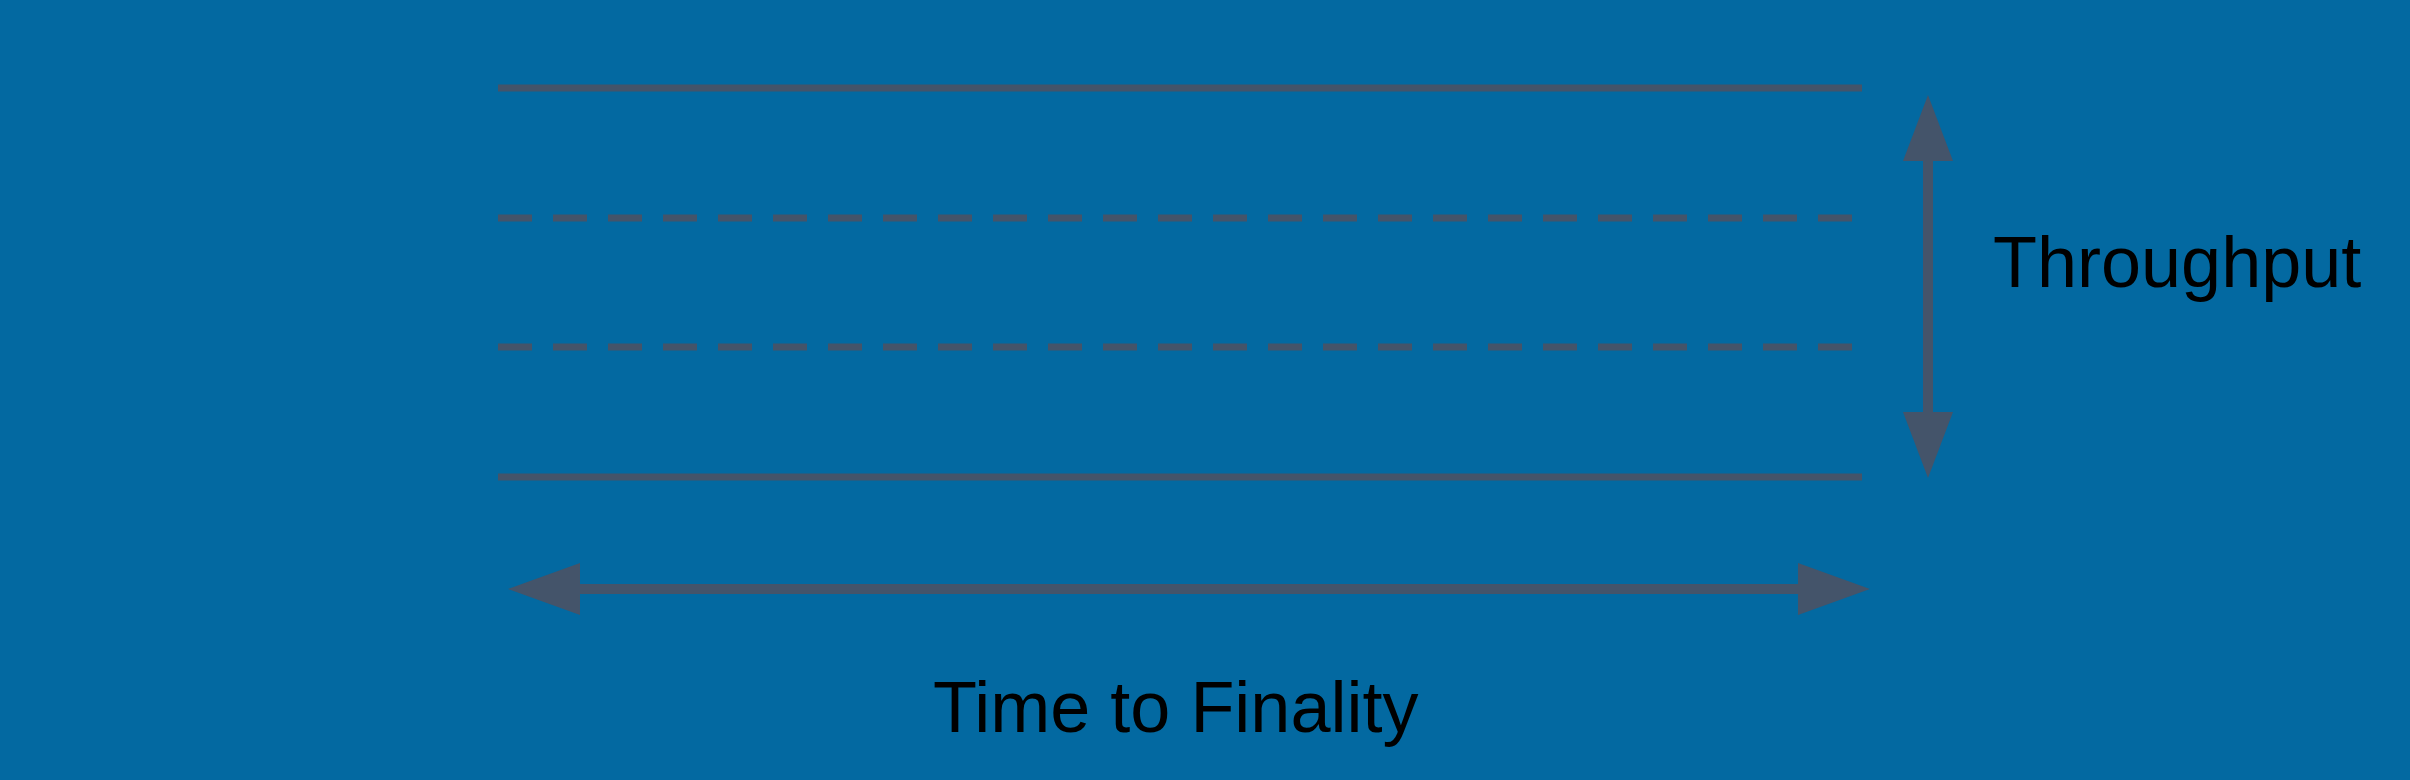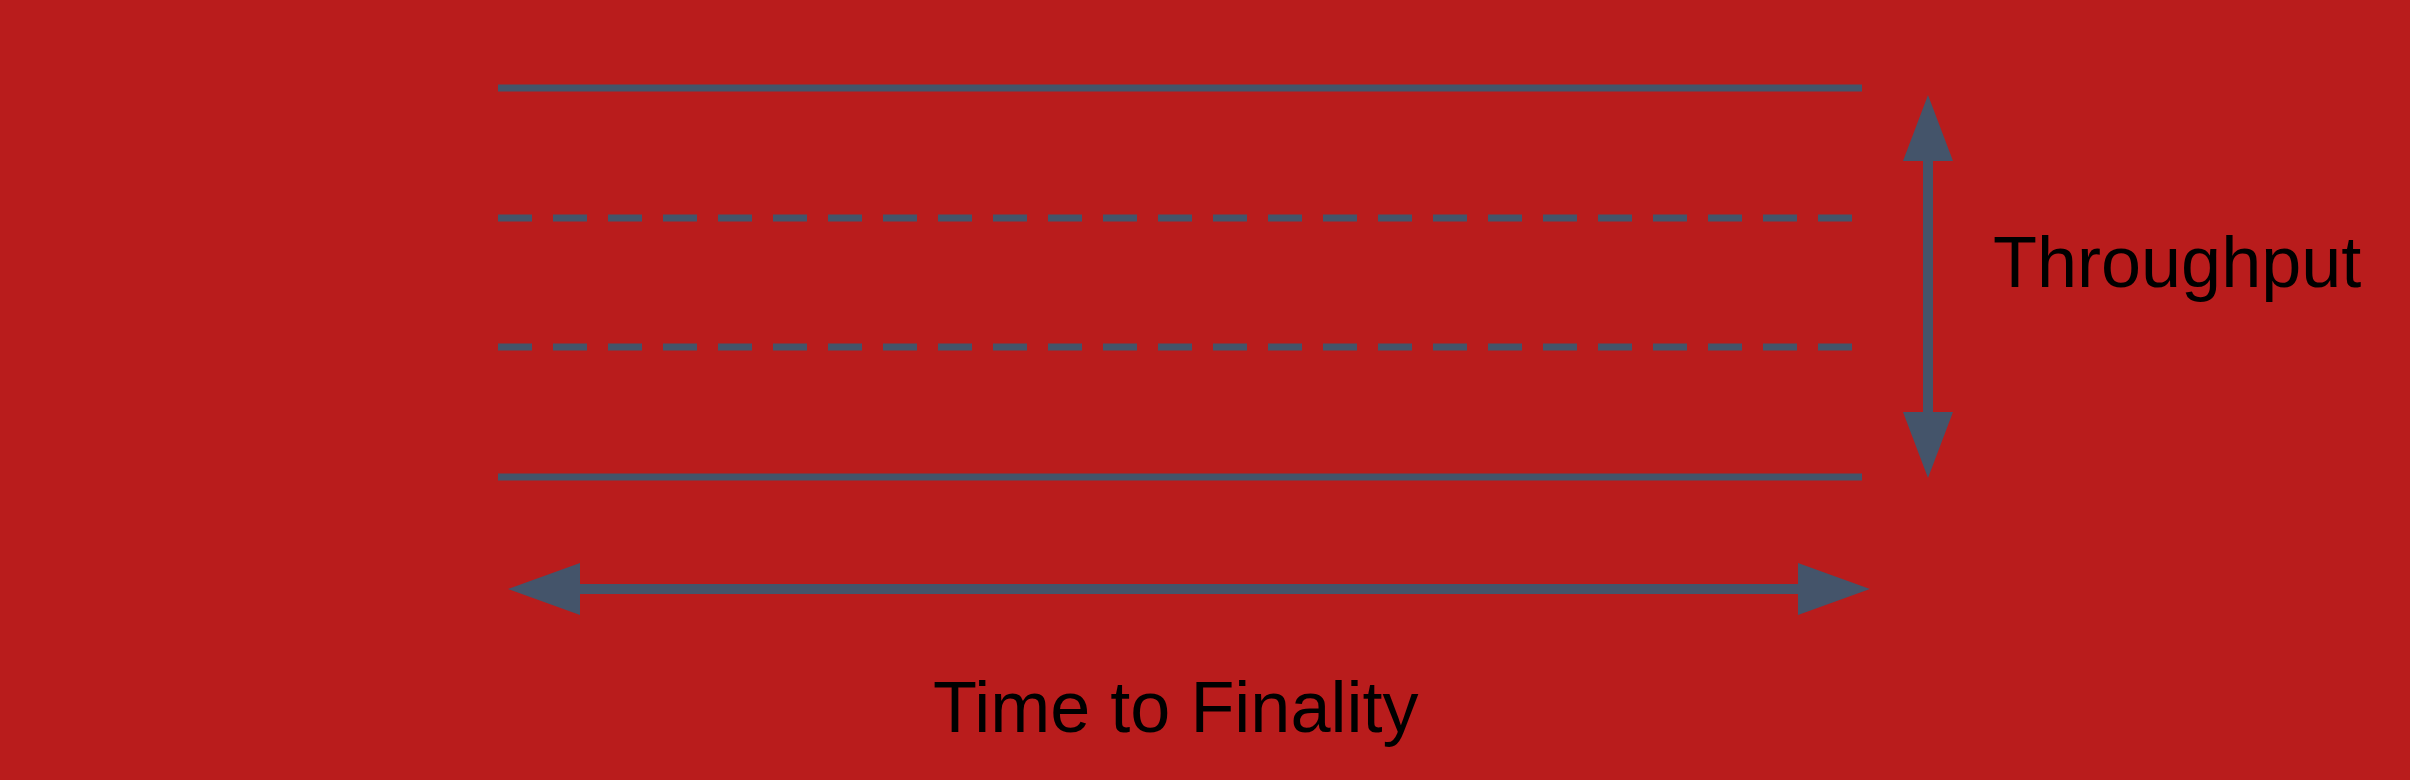--- a/index.html
+++ b/index.html
@@ -41,21 +41,21 @@
     top: 226px;
   }
   #time-to-finality-label {
     left: 933px;
     top: 671px;
   }
 </style>
 </head>
 <body>
 
-<div id="canvas" style="background: #b91c1c;">
+<div id="canvas" style="background: #0369a1;">
 
   <svg id="diagram-svg" viewBox="0 0 2410 780" xmlns="http://www.w3.org/2000/svg">
 
     <g>
       <line class="lane-line" x1="498" y1="88" x2="1862" y2="88" stroke="#44546A" stroke-width="7" stroke-linecap="butt"></line>
 
       <line class="lane-line" x1="498" y1="218" x2="1862" y2="218" stroke="#44546A" stroke-width="7" stroke-linecap="butt" stroke-dasharray="34 21"></line>
 
       <line class="lane-line" x1="498" y1="347" x2="1862" y2="347" stroke="#44546A" stroke-width="7" stroke-linecap="butt" stroke-dasharray="34 21"></line>
 

